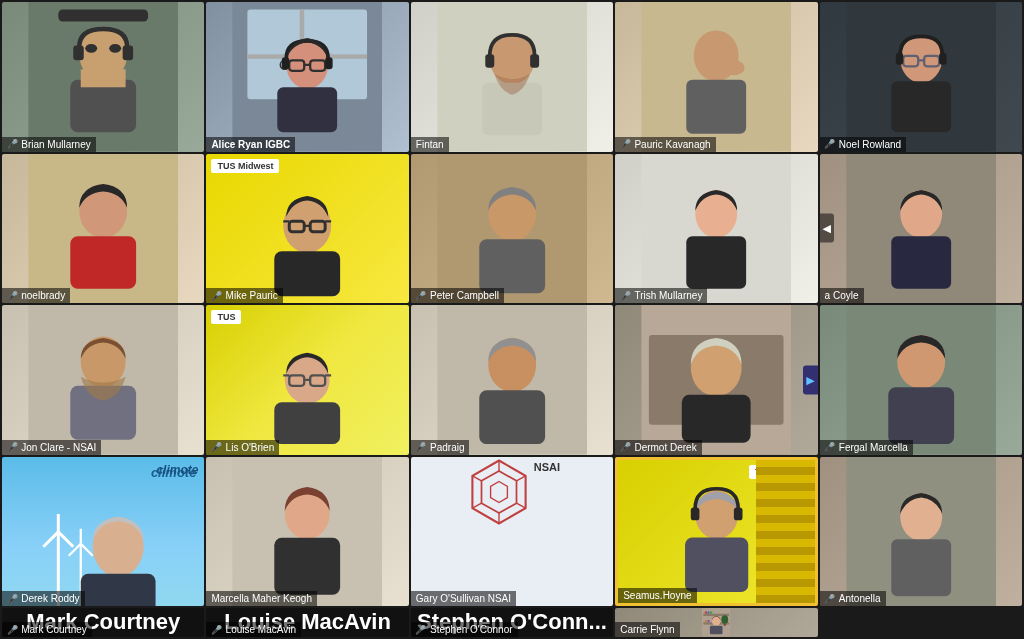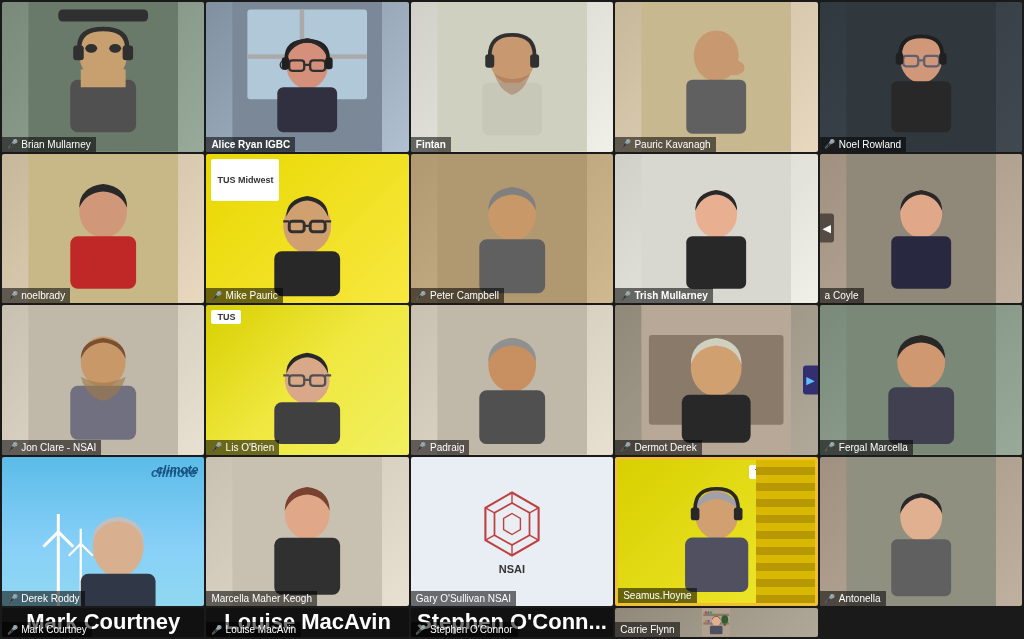--- a/index.html
+++ b/index.html
@@ -27,21 +27,21 @@
       overflow: hidden;
       border-radius: 2px;
     }
     .video-tile.highlighted {
       border: 3px solid #f0c030;
     }
     
     .bg-gray-light { background: linear-gradient(135deg, #7a8a7a 0%, #9aaa9a 100%); }
     .bg-beige { background: linear-gradient(135deg, #c8b89a 0%, #e8d8c0 100%); }
     .bg-window { background: linear-gradient(135deg, #8090a0 0%, #b0c0d0 100%); font-weight: bold; }
-    .bg-white-room { background: linear-gradient(135deg, #d0d0c8 0%, #f0f0e8 100%); font-weight: bold; }
+    .bg-white-room { background: linear-gradient(135deg, #d0d0c8 0%, #f0f0e8 100%); }
     .bg-dark-room { background: linear-gradient(135deg, #303840 0%, #404850 100%); }
     .bg-office { background: linear-gradient(135deg, #a09080 0%, #c0b0a0 100%); }
     .bg-light-wall { background: linear-gradient(135deg, #c8c0b0 0%, #e8e0d0 100%); }
     .bg-warm { background: linear-gradient(135deg, #b09870 0%, #d0b890 100%); }
     .bg-office2 { background: linear-gradient(135deg, #908878 0%, #b0a898 100%); }
 
     
     .person {
       position: absolute;
       width: 100%;
@@ -207,21 +207,21 @@
         <path d="M34 36 Q34 22 50 20 Q66 22 66 36 Q62 26 50 25 Q38 26 34 36" fill="#282828"></path>
       </svg>
     </div>
     <div class="name-label">
       <span style="color:#ff6060; font-size:9px;">🎤</span>
       <span>noelbrady</span>
     </div>
   </div>
 
   <div class="video-tile" style="background: linear-gradient(135deg, #e8d800 0%, #f8e840 100%);">
-    <div style="position:absolute; top:5px; left:5px; background:white; padding:16px 6px; font-size:9px; font-weight:bold; border-radius:2px; color:#333;">TUS Midwest</div>
+    <div style="position:absolute; top:5px; left:5px; background:white; padding:2px 6px; font-size:9px; font-weight:bold; border-radius:2px; color:#333;">TUS Midwest</div>
     <div class="person">
       <svg width="100%" height="100%" viewBox="0 0 100 100">
         <ellipse cx="50" cy="48" rx="16" ry="18" fill="#d0a070"></ellipse>
         <rect x="28" y="65" width="44" height="30" rx="5" fill="#282828"></rect>
 
         <rect x="38" y="45" width="10" height="7" rx="2" fill="none" stroke="#303030" stroke-width="2"></rect>
         <rect x="52" y="45" width="10" height="7" rx="2" fill="none" stroke="#303030" stroke-width="2"></rect>
         <line x1="48" y1="48" x2="52" y2="48" stroke="#303030" stroke-width="1.5"></line>
         <path d="M38 45 L34 45" stroke="#303030" stroke-width="1.5"></path>
         <path d="M62 45 L66 45" stroke="#303030" stroke-width="1.5"></path>
@@ -402,21 +402,21 @@
         <rect x="28" y="54" width="44" height="38" rx="5" fill="#303030"></rect>
         <path d="M35 36 Q35 22 50 20 Q65 22 65 36 Q61 26 50 25 Q39 26 35 36" fill="#7a4030"></path>
       </svg>
     </div>
     <div class="name-label">
       <span>Marcella Maher Keogh</span>
     </div>
   </div>
 
   <div class="video-tile" style="background: #e8eef4;">
-    <div style="display:flex; flex-direction:column; align-items:center; justify-content:center; width:100%; height:100%;">
+    <div style="display:flex; flex-direction:row; justify-content:center; width:100%; height:100%;">
       <svg width="70" height="70" viewBox="0 0 100 100">
 
         <polygon points="50,5 88,27 88,73 50,95 12,73 12,27" fill="none" stroke="#c04040" stroke-width="3"></polygon>
         <polygon points="50,20 75,34 75,66 50,80 25,66 25,34" fill="none" stroke="#c04040" stroke-width="2.5"></polygon>
         <polygon points="50,35 62,42 62,58 50,65 38,58 38,42" fill="none" stroke="#c04040" stroke-width="2"></polygon>
         <line x1="50" y1="5" x2="50" y2="20" stroke="#c04040" stroke-width="2"></line>
         <line x1="88" y1="27" x2="75" y2="34" stroke="#c04040" stroke-width="2"></line>
         <line x1="88" y1="73" x2="75" y2="66" stroke="#c04040" stroke-width="2"></line>
         <line x1="50" y1="95" x2="50" y2="80" stroke="#c04040" stroke-width="2"></line>
         <line x1="12" y1="73" x2="25" y2="66" stroke="#c04040" stroke-width="2"></line>

